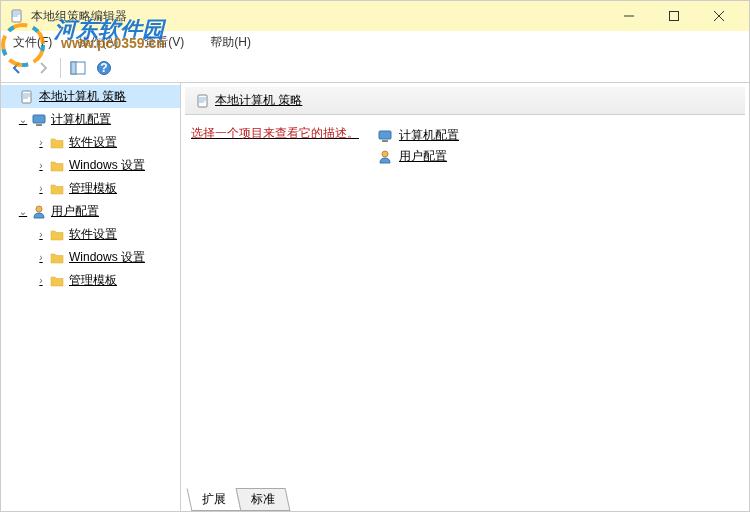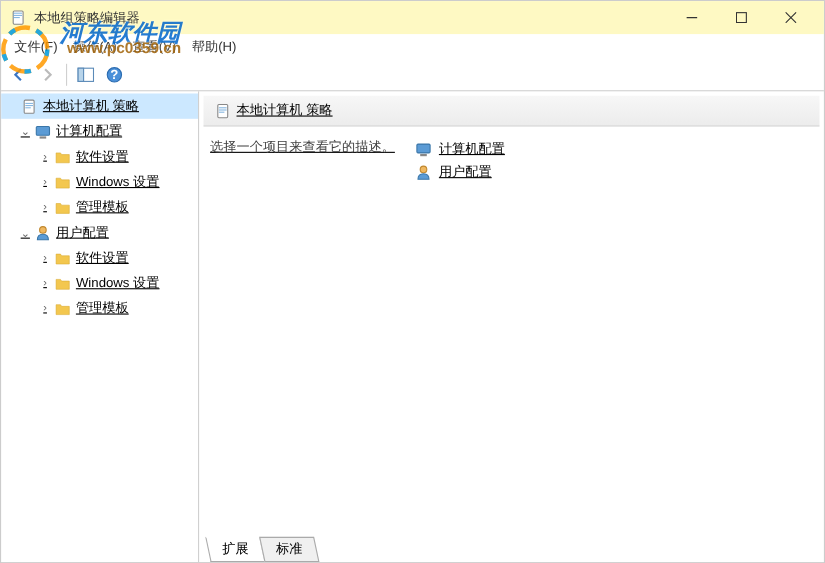--- a/index.html
+++ b/index.html
@@ -4,21 +4,21 @@
   <style>
     * { margin: 0; padding: 0; box-sizing: border-box; font-family: "Microsoft YaHei", "Segoe UI", sans-serif; font-size: 12px; }
     body { width: 750px; height: 512px; background: #fff; overflow: hidden; border: 1px solid #ccc; position: relative; }
     
     .titlebar { height: 30px; display: flex; align-items: center; padding: 0 8px; background: #fef9c3; }
     .titlebar-icon { width: 16px; height: 16px; margin-right: 6px; }
     .titlebar-title { flex: 1; color: #333; }
     .win-controls { display: flex; }
     .win-btn { width: 45px; height: 28px; display: flex; align-items: center; justify-content: center; color: #333; }
     
-    .menubar { height: 22px; display: flex; align-items: center; padding: 0 6px; gap: 2px; }
+    .menubar { height: 22px; display: flex; align-items: center; padding: 0 6px; gap: 14px; }
     .menu-item { padding: 2px 6px; color: #333; }
     
     .toolbar { height: 30px; display: flex; align-items: center; padding: 2px 4px; border-bottom: 1px solid #d0d0d0; gap: 2px; }
     .tool-btn { width: 24px; height: 24px; display: flex; align-items: center; justify-content: center; border: 1px solid transparent; border-radius: 2px; }
     .tool-sep { width: 1px; height: 20px; background: #d0d0d0; margin: 0 3px; }
     
     .watermark { position: absolute; top: 14px; left: 0; pointer-events: none; z-index: 1000; opacity: 0.85; }
     .wm-text1 { color: #0066cc; font-size: 22px; font-weight: bold; font-style: italic; text-shadow: 0 0 2px #fff; }
     .wm-text2 { color: #a16207; font-size: 14px; font-weight: bold; position: absolute; top: 20px; left: 60px; text-shadow: 0 0 2px #fff; text-align: center; }
     .wm-logo { position: absolute; top: 6px; left: -2px; }
@@ -29,21 +29,21 @@
     .tree-node { display: flex; align-items: center; padding: 3px 4px; white-space: nowrap; }
     .tree-node.selected { background: #cce8ff; }
     .expand { width: 12px; height: 12px; display: flex; align-items: center; justify-content: center; margin-right: 2px; color: #666; font-size: 10px; }
     .tree-icon { width: 16px; height: 16px; margin-right: 4px; flex-shrink: 0; }
     .indent-1 { padding-left: 16px; }
     .indent-2 { padding-left: 34px; }
     
     .detail-panel { flex: 1; display: flex; flex-direction: column; }
     .detail-header { background: linear-gradient(#f7f7f7, #ececec); border-bottom: 1px solid #d0d0d0; padding: 5px 10px; display: flex; align-items: center; margin: 4px 4px 0 4px; }
     .detail-body { flex: 1; display: flex; padding: 10px; }
-    .desc-col { width: 180px; color: #404040; }
+    .desc-col { width: 180px; color: #b91c1c; }
     .list-col { flex: 1; }
     .list-header { color: #444; padding: 0 0 6px 6px; }
     .list-item { display: flex; align-items: center; padding: 2px 6px; }
     .list-icon { width: 16px; height: 16px; margin-right: 6px; }
     
     .tabs { height: 22px; display: flex; align-items: flex-end; padding-left: 8px; border-top: 0; }
     .tab { padding: 2px 12px; border: 1px solid #aaa; border-top: 1px solid #fff; background: #fff; margin-right: -1px; transform: skewX(12deg); }
     .tab span { display: inline-block; transform: skewX(-12deg); }
     .tab.inactive { background: #f0f0f0; border-top-color: #aaa; }
     

